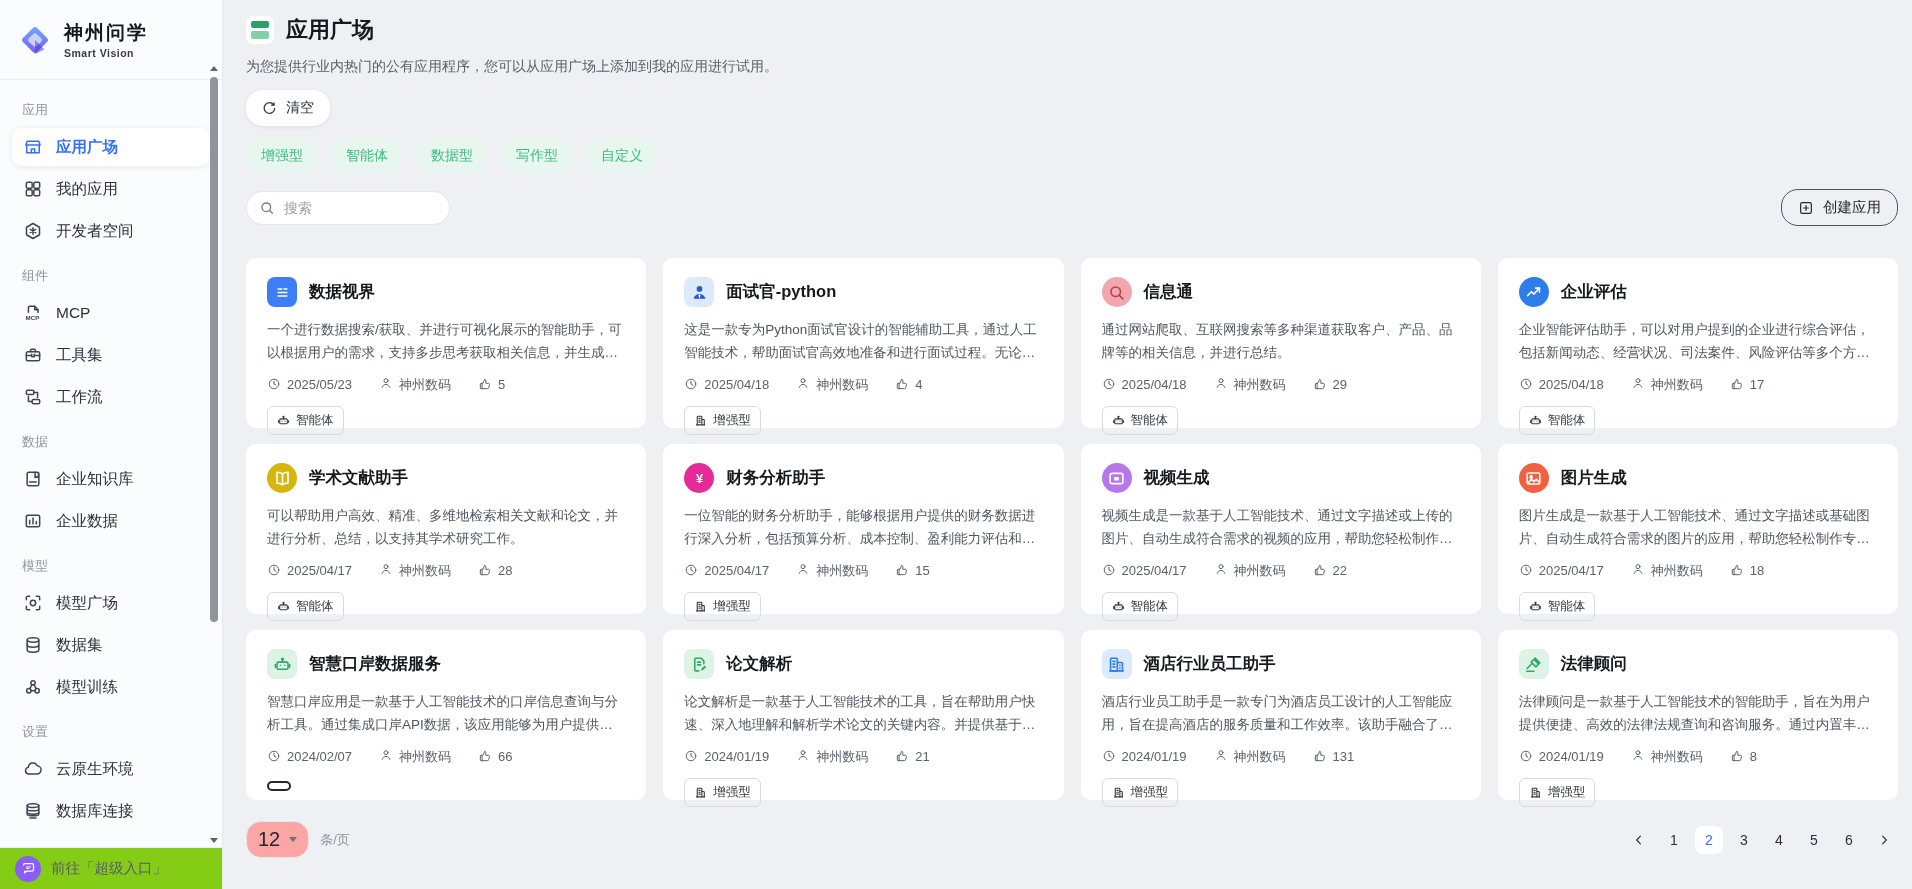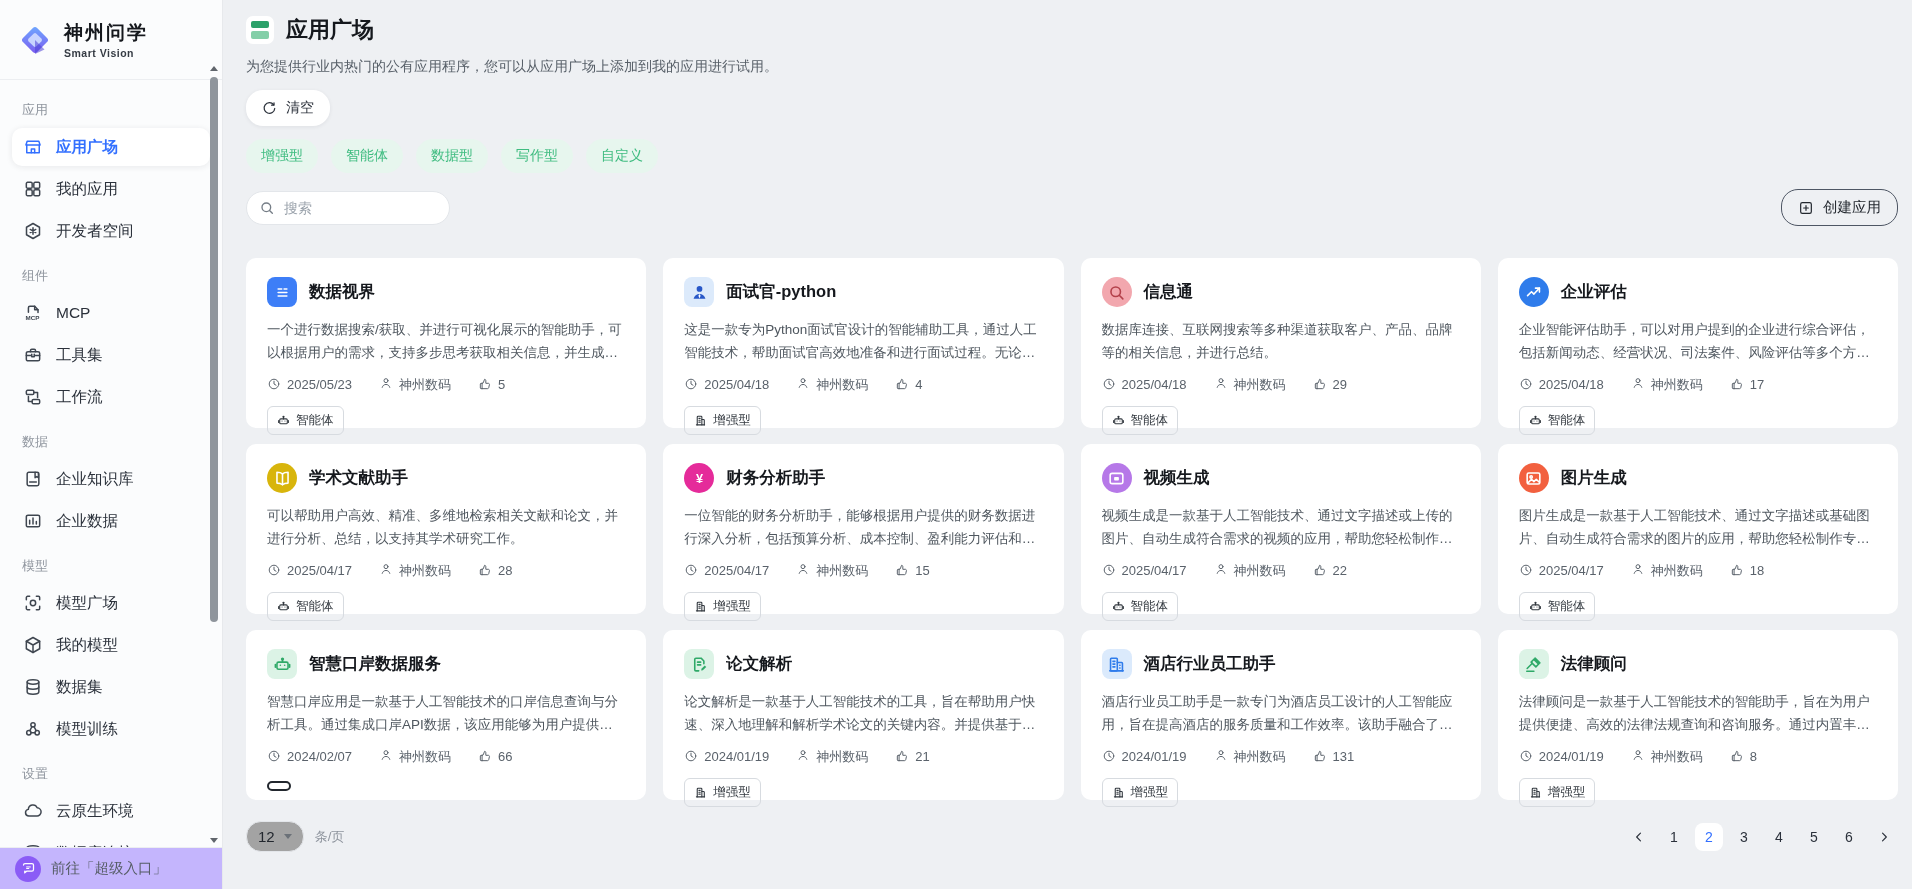--- a/index.html
+++ b/index.html
@@ -31,21 +31,21 @@
 
   .sb-scrollbar { position:absolute; right:3px; top:66px; bottom:46px; width:10px; }
   .sb-arrow { width:0; height:0; border-left:4px solid transparent; border-right:4px solid transparent; margin:0 auto; }
   .sb-arrow.up { border-bottom:5px solid #60656c; }
   .sb-arrow.down { border-top:5px solid #60656c; position:absolute; bottom:0; left:1px; }
   .sb-thumb { position:absolute; top:11px; left:1px; width:8px; height:545px;
     background:#8f959c; border-radius:4px; }
 
   .sb-footer { position:absolute; bottom:0; left:0; right:0; height:42px;
     border-top:1px solid #eceef1; display:flex; align-items:center; gap:10px;
-    padding:0 15px; background:#c4b5fd; cursor:pointer; }
+    padding:0 15px; background:#84cc16; cursor:pointer; }
   .super-icon { width:26px; height:26px; border-radius:50%; background:#8b5cf6;
     color:#fff; display:flex; align-items:center; justify-content:center; flex:none; }
   .super-icon svg { width:15px; height:15px; }
   .sb-footer-label { font-size:14.5px; color:#565d66; }
 
   
   .main { margin-left:223px; height:889px; padding:15px 14px 0 23px; position:relative; }
   .page-header { display:flex; align-items:center; gap:12px; }
   .app-plaza-icon { width:28px; height:28px; border-radius:7px; background:#fff;
     padding:5px 5px; display:flex; flex-direction:column; gap:3px; justify-content:center; }
@@ -96,22 +96,22 @@
   .meta-item { display:flex; align-items:flex-start; gap:6px; }
   .meta-item svg { width:14px; height:14px; color:#5a626b; flex:none; }
   .card-tag { display:inline-flex; align-items:center; gap:6px; border:1px solid #d7dbe0;
     border-radius:6px; padding:5px 9px; font-size:12.5px; color:#32383f; margin-top:12px; }
   .card-tag svg { width:13px; height:13px; }
   .card-tag.empty { width:24px; height:10px; border-radius:6px; border:2px solid #22272e;
     padding:0; margin-top:15px; }
 
   .pagination { display:flex; justify-content:space-between; align-items:center; margin-top:21px; }
   .page-size { display:flex; align-items:center; gap:11px; }
-  .size-select { display:flex; align-items:center; gap:9px; background:#a3a3a3;
-    border:1px solid #e3e6ea; border-radius:15px; padding:6px 11px; font-size:15px;
+  .size-select { display:flex; align-items:center; gap:9px; background:#fca5a5;
+    border:1px solid #e3e6ea; border-radius:15px; padding:6px 11px; font-size:20px;
     color:#22272e; cursor:pointer; }
   .caret-down { width:0; height:0; border-left:4px solid transparent;
     border-right:4px solid transparent; border-top:5px solid #6b7178; }
   .size-unit { font-size:13px; color:#8f959e; }
   .pages { display:flex; align-items:center; gap:7px; }
   .page-btn { min-width:28px; height:28px; display:flex; align-items:center;
     justify-content:center; font-size:14px; color:#2b313b; cursor:pointer; border-radius:8px; }
   .page-btn.active { background:#fff; color:#3370ff; }
   .page-btn svg { width:14px; height:14px; color:#2b313b; }
 </style>
@@ -207,27 +207,20 @@
       <div class="section-label">模型</div>
       <div class="nav-item">
         <svg viewBox="0 0 24 24" fill="none" stroke="currentColor" stroke-width="1.8" stroke-linecap="round" stroke-linejoin="round">
           <path d="M4 8V5.5C4 4.7 4.7 4 5.5 4H8M16 4h2.5C19.3 4 20 4.7 20 5.5V8M20 16v2.5c0 .8-.7 1.5-1.5 1.5H16M8 20H5.5C4.7 20 4 19.3 4 18.5V16"></path>
           <circle cx="12" cy="12" r="3.2"></circle>
         </svg>
         <span>模型广场</span>
       </div>
       <div class="nav-item">
         <svg viewBox="0 0 24 24" fill="none" stroke="currentColor" stroke-width="1.8" stroke-linecap="round" stroke-linejoin="round">
-          <path d="M12 3l8 4.5v9L12 21l-8-4.5v-9z"></path>
-          <path d="M12 12l8-4.5M12 12L4 7.5M12 12v9"></path>
-        </svg>
-        <span>我的模型</span>
-      </div>
-      <div class="nav-item">
-        <svg viewBox="0 0 24 24" fill="none" stroke="currentColor" stroke-width="1.8" stroke-linecap="round" stroke-linejoin="round">
           <ellipse cx="12" cy="6" rx="7" ry="2.6"></ellipse>
           <path d="M5 6v12c0 1.4 3.1 2.6 7 2.6s7-1.2 7-2.6V6"></path>
           <path d="M5 12c0 1.4 3.1 2.6 7 2.6s7-1.2 7-2.6"></path>
         </svg>
         <span>数据集</span>
       </div>
       <div class="nav-item">
         <svg viewBox="0 0 24 24" fill="none" stroke="currentColor" stroke-width="1.8" stroke-linecap="round" stroke-linejoin="round">
           <circle cx="12" cy="7" r="2.6"></circle>
           <circle cx="7" cy="16.5" r="2.6"></circle>
@@ -396,21 +389,21 @@
           <span>增强型</span>
         </div></div>
       <div class="card"><div class="card-head">
           <div class="card-app-icon circle" style="background: rgb(242, 167, 174); color: rgb(179, 64, 74);">
             <svg viewBox="0 0 24 24" fill="none" stroke="currentColor" stroke-width="2" stroke-linecap="round" stroke-linejoin="round">
               <circle cx="11" cy="11" r="6"></circle>
               <path d="M15.5 15.5L20 20"></path>
             </svg>
           </div>
           <div class="card-title">信息通</div>
-        </div><div class="card-desc">数据库连接、互联网搜索等多种渠道获取客户、产品、品牌等的相关信息，并进行总结。</div><div class="card-meta">
+        </div><div class="card-desc">通过网站爬取、互联网搜索等多种渠道获取客户、产品、品牌等的相关信息，并进行总结。</div><div class="card-meta">
           <div class="meta-item">
             <svg viewBox="0 0 24 24" fill="none" stroke="currentColor" stroke-width="1.7" stroke-linecap="round" stroke-linejoin="round">
               <circle cx="12" cy="12" r="8.2"></circle>
               <path d="M12 7.2V12l3.4 2"></path>
             </svg>
             <span>2025/04/18</span>
           </div>
           <div class="meta-item">
             <svg viewBox="0 0 24 24" fill="none" stroke="currentColor" stroke-width="1.7" stroke-linecap="round" stroke-linejoin="round">
               <circle cx="12" cy="8" r="3.4"></circle>

